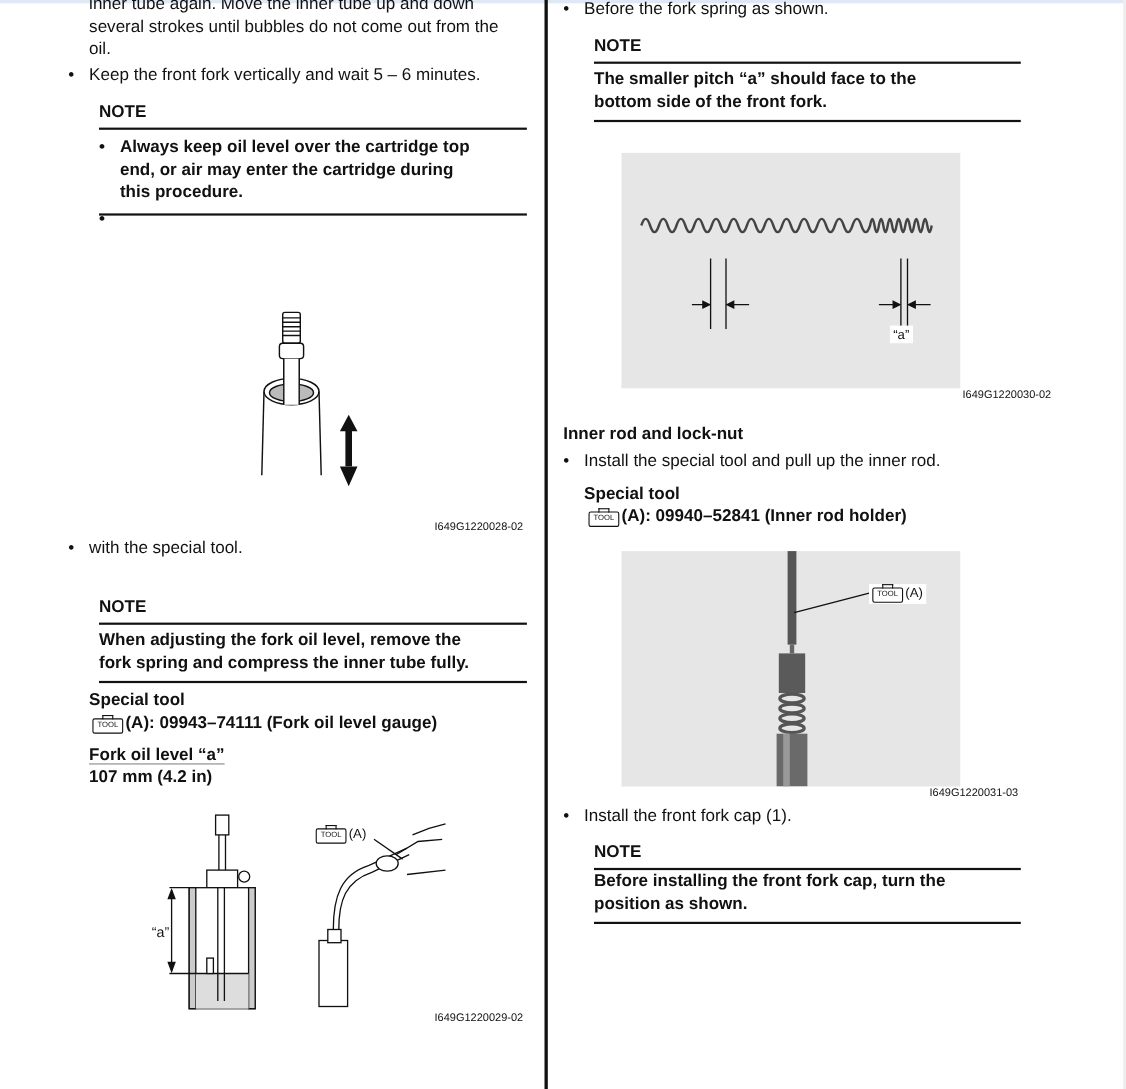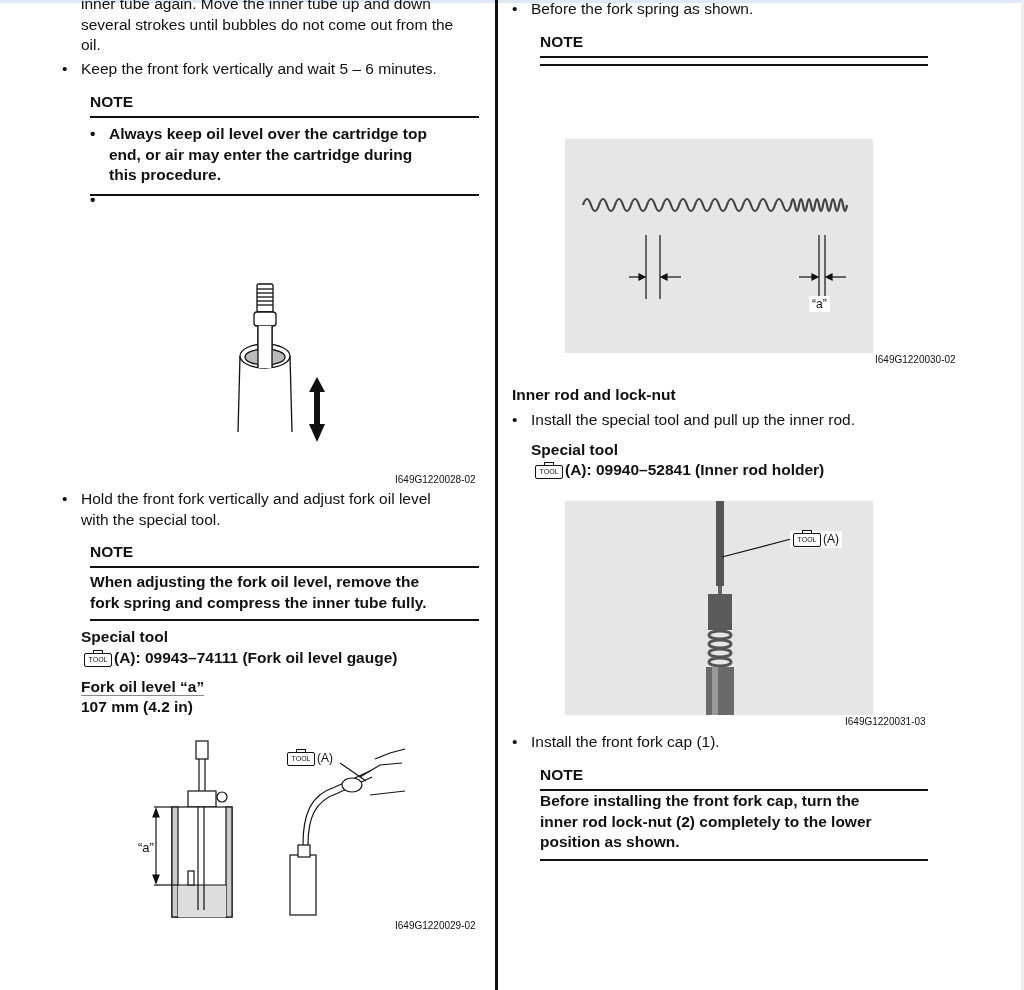--- a/index.html
+++ b/index.html
@@ -82,21 +82,20 @@
   <g>
     <polygon points="87,97 79,112 95,112" fill="#111"></polygon>
     <rect x="84" y="110" width="6" height="34" fill="#111"></rect>
     <polygon points="87,162 79,144 95,144" fill="#111"></polygon>
   </g>
 </svg>
 <div class="abs caption" style="left:395px; top:474px;">I649G1220028-02</div>
 
 <div class="bullet" style="left:62px; top:489px;">•</div>
 <div class="abs body-text" style="left:81px; top:489px;">
-  <div>Hold the front fork vertically and adjust fork oil level</div>
   <div>with the special tool.</div>
 </div>
 
 <div class="abs" style="left:90px; top:542px; width:389px;">
   <div class="note-title">NOTE</div>
   <div class="note-rule" style="margin-top:4px;"></div>
   <div style="margin-top:4px;">
     <div class="note-text">When adjusting the fork oil level, remove the</div>
     <div class="note-text">fork spring and compress the inner tube fully.</div>
   </div>
@@ -149,20 +148,24 @@
   <span class="tool-icon">TOOL</span><span>(A)</span>
 </div>
 <div class="abs caption" style="left:395px; top:920px;">I649G1220029-02</div>
 
 <div class="bullet" style="left:512px; top:-1px;">•</div>
 <div class="abs body-text" style="left:531px; top:-1px;">Before the fork spring as shown.</div>
 
 <div class="abs" style="left:540px; top:32px; width:388px;">
   <div class="note-title">NOTE</div>
   <div class="note-rule" style="margin-top:4px;"></div>
+  <div style="margin-top:4px;">
+    <div class="note-text">The smaller pitch “a” should face to the</div>
+    <div class="note-text">bottom side of the front fork.</div>
+  </div>
   <div class="note-rule" style="margin-top:6px;"></div>
 </div>
 
 <div class="photo" style="left:565px; top:139px; width:308px; height:214px;">
   <svg width="308" height="214" style="position:absolute; left:0; top:0;">
     <g stroke="#444" stroke-width="2.2" fill="none">
       <path d="M18 66 q4 -12 8 0 q4 12 8 0 q4 -12 8 0 q4 12 8 0 q4 -12 8 0 q4 12 8 0 q4 -12 8 0 q4 12 8 0 q4 -12 8 0 q4 12 8 0 q4 -12 8 0 q4 12 8 0 q4 -12 8 0 q4 12 8 0 q4 -12 8 0 q4 12 8 0 q4 -12 8 0 q4 12 8 0 q4 -12 8 0 q4 12 8 0 q4 -12 8 0 q4 12 8 0 q4 -12 8 0 q4 12 8 0 q4 -12 8 0 q4 12 8 0 q2 -12 4 0 q2 12 4 0 q2 -12 4 0 q2 12 4 0 q2 -12 4 0 q2 12 4 0 q2 -12 4 0 q2 12 4 0 q2 -12 4 0 q2 12 4 0 q2 -12 4 0 q2 12 4 0 q2 -12 4 0 q2 12 4 0"></path>
     </g>
     <g stroke="#111" stroke-width="1.2" fill="#111">
       <line x1="81" y1="96" x2="81" y2="160"></line>
@@ -214,17 +217,16 @@
 <div class="abs caption" style="left:845px; top:716px;">I649G1220031-03</div>
 
 <div class="bullet" style="left:512px; top:732px;">•</div>
 <div class="abs body-text" style="left:531px; top:732px;">Install the front fork cap (1).</div>
 
 <div class="abs" style="left:540px; top:765px; width:388px;">
   <div class="note-title">NOTE</div>
   <div class="note-rule" style="margin-top:4px;"></div>
   <div style="margin-top:0;">
     <div class="note-text">Before installing the front fork cap, turn the</div>
-    <div class="note-text">inner rod lock-nut (2) completely to the lower</div>
     <div class="note-text">position as shown.</div>
   </div>
   <div class="note-rule" style="margin-top:6px;"></div>
 </div>
 
 </body></html>

